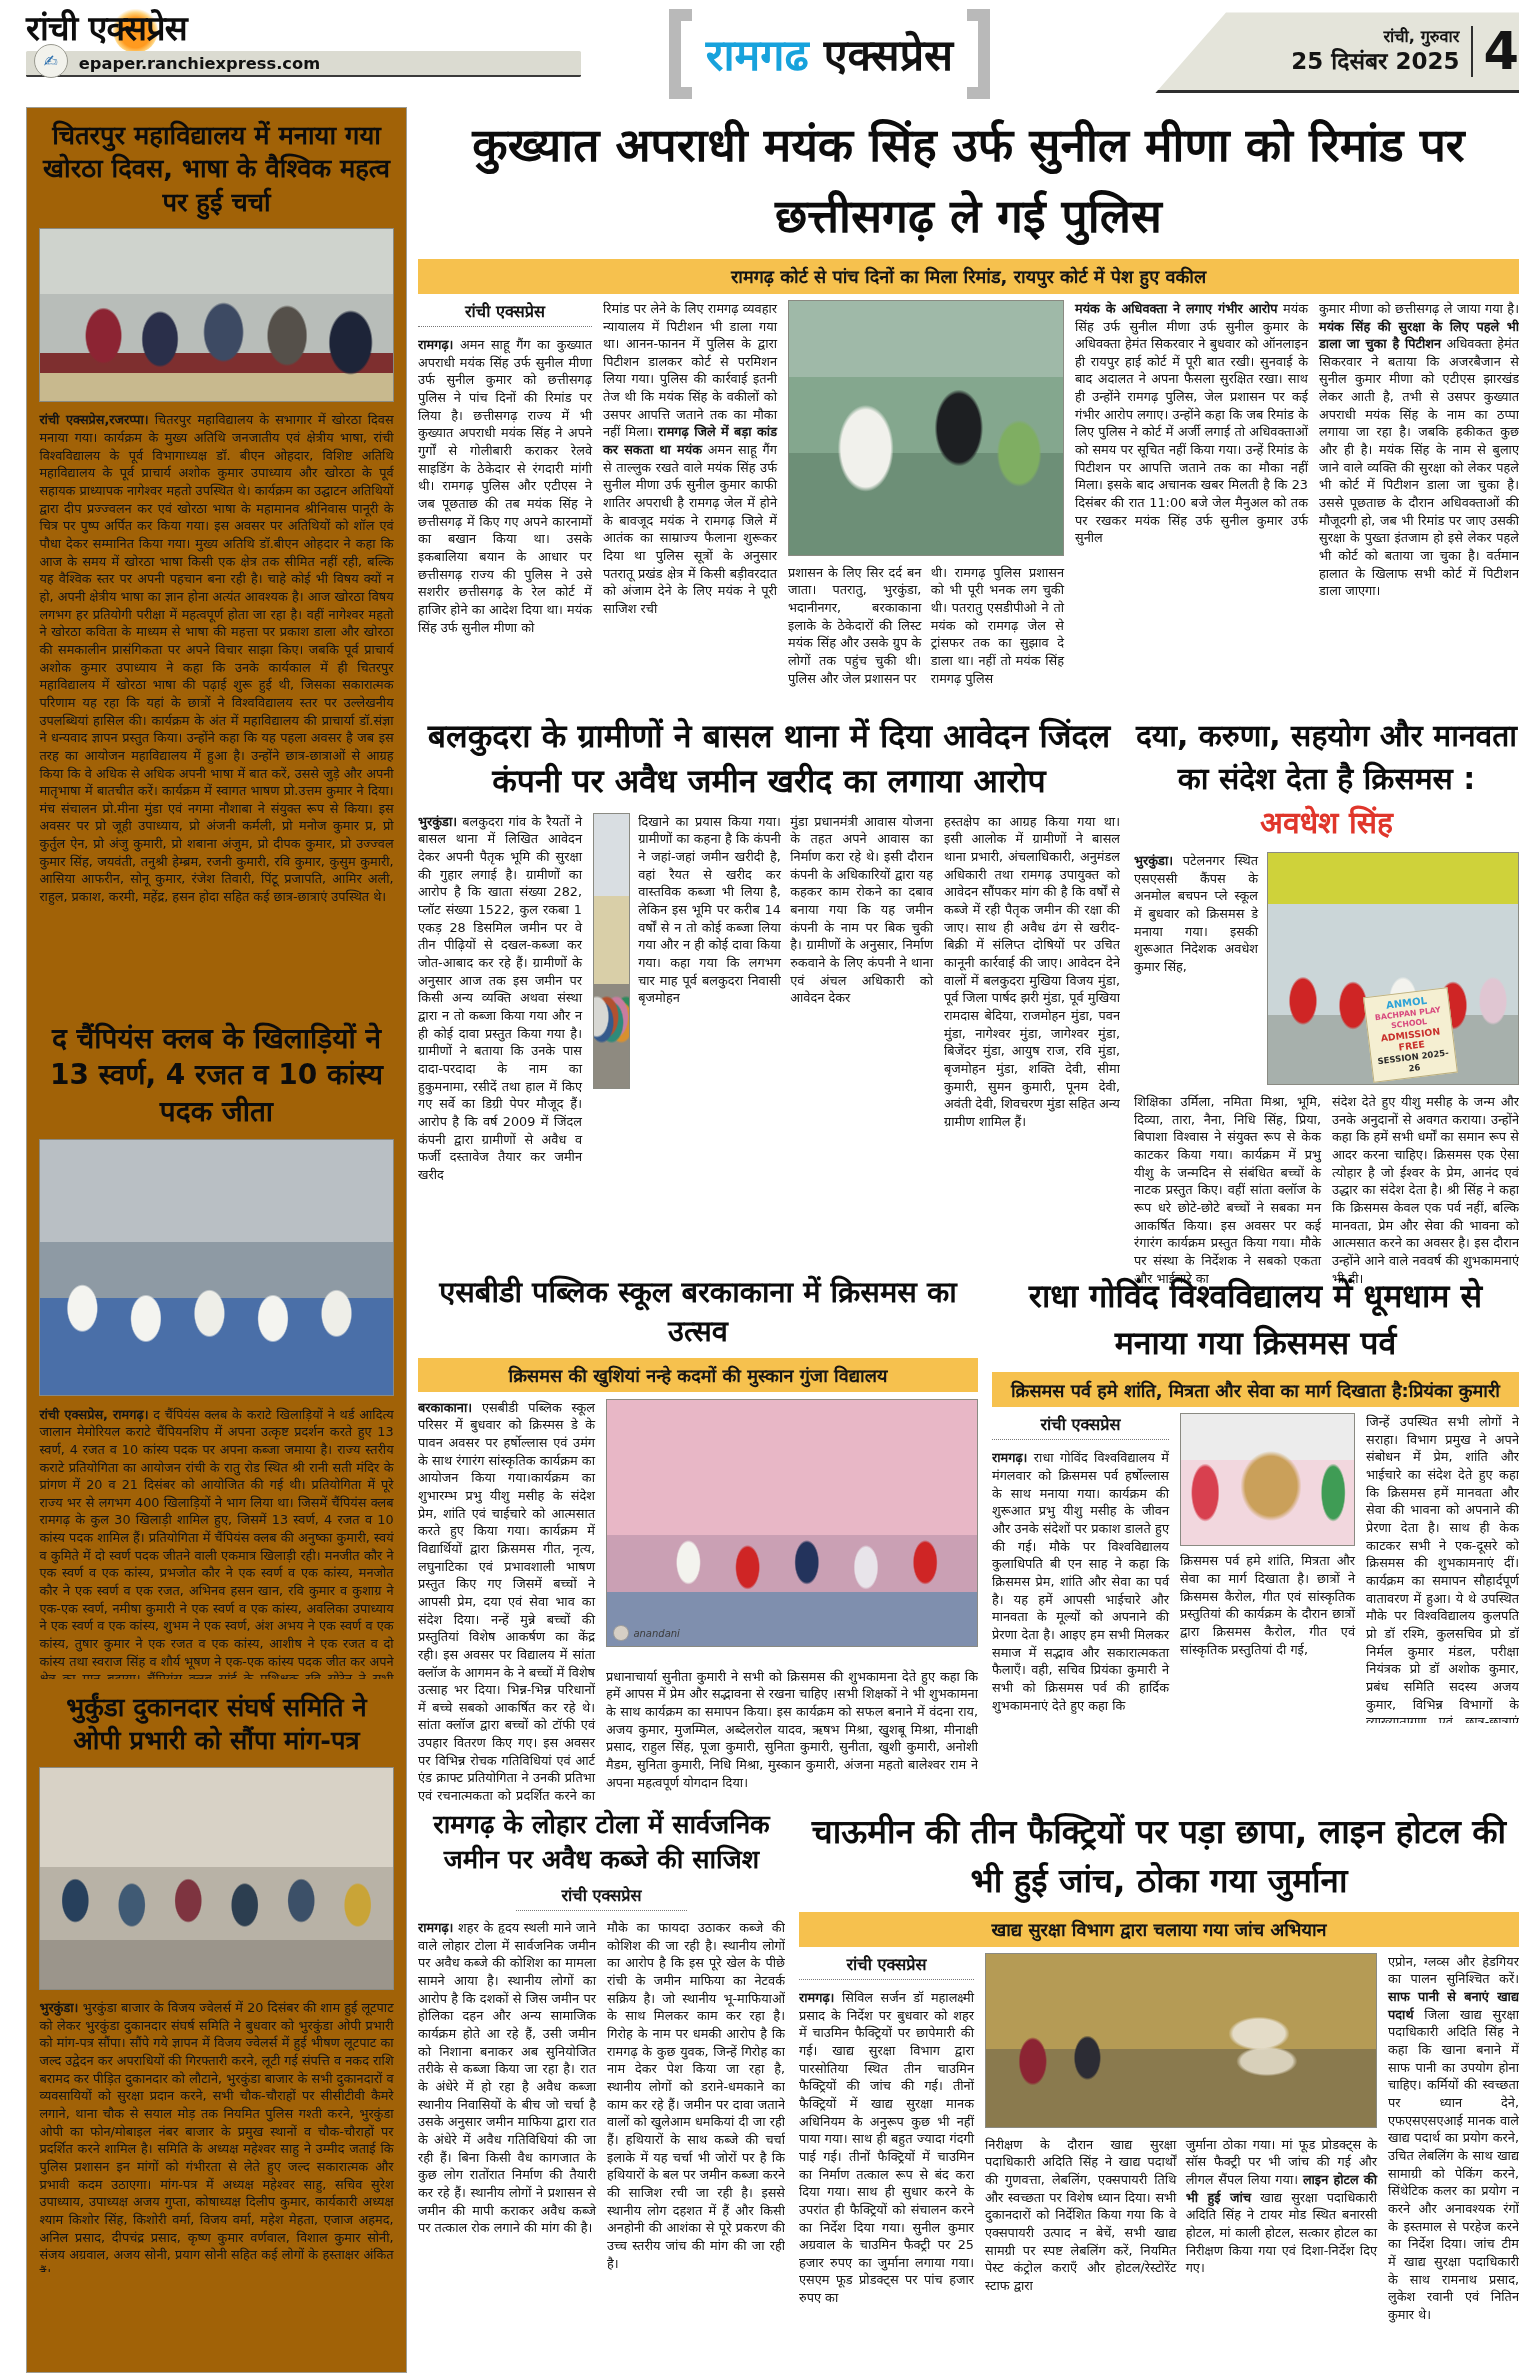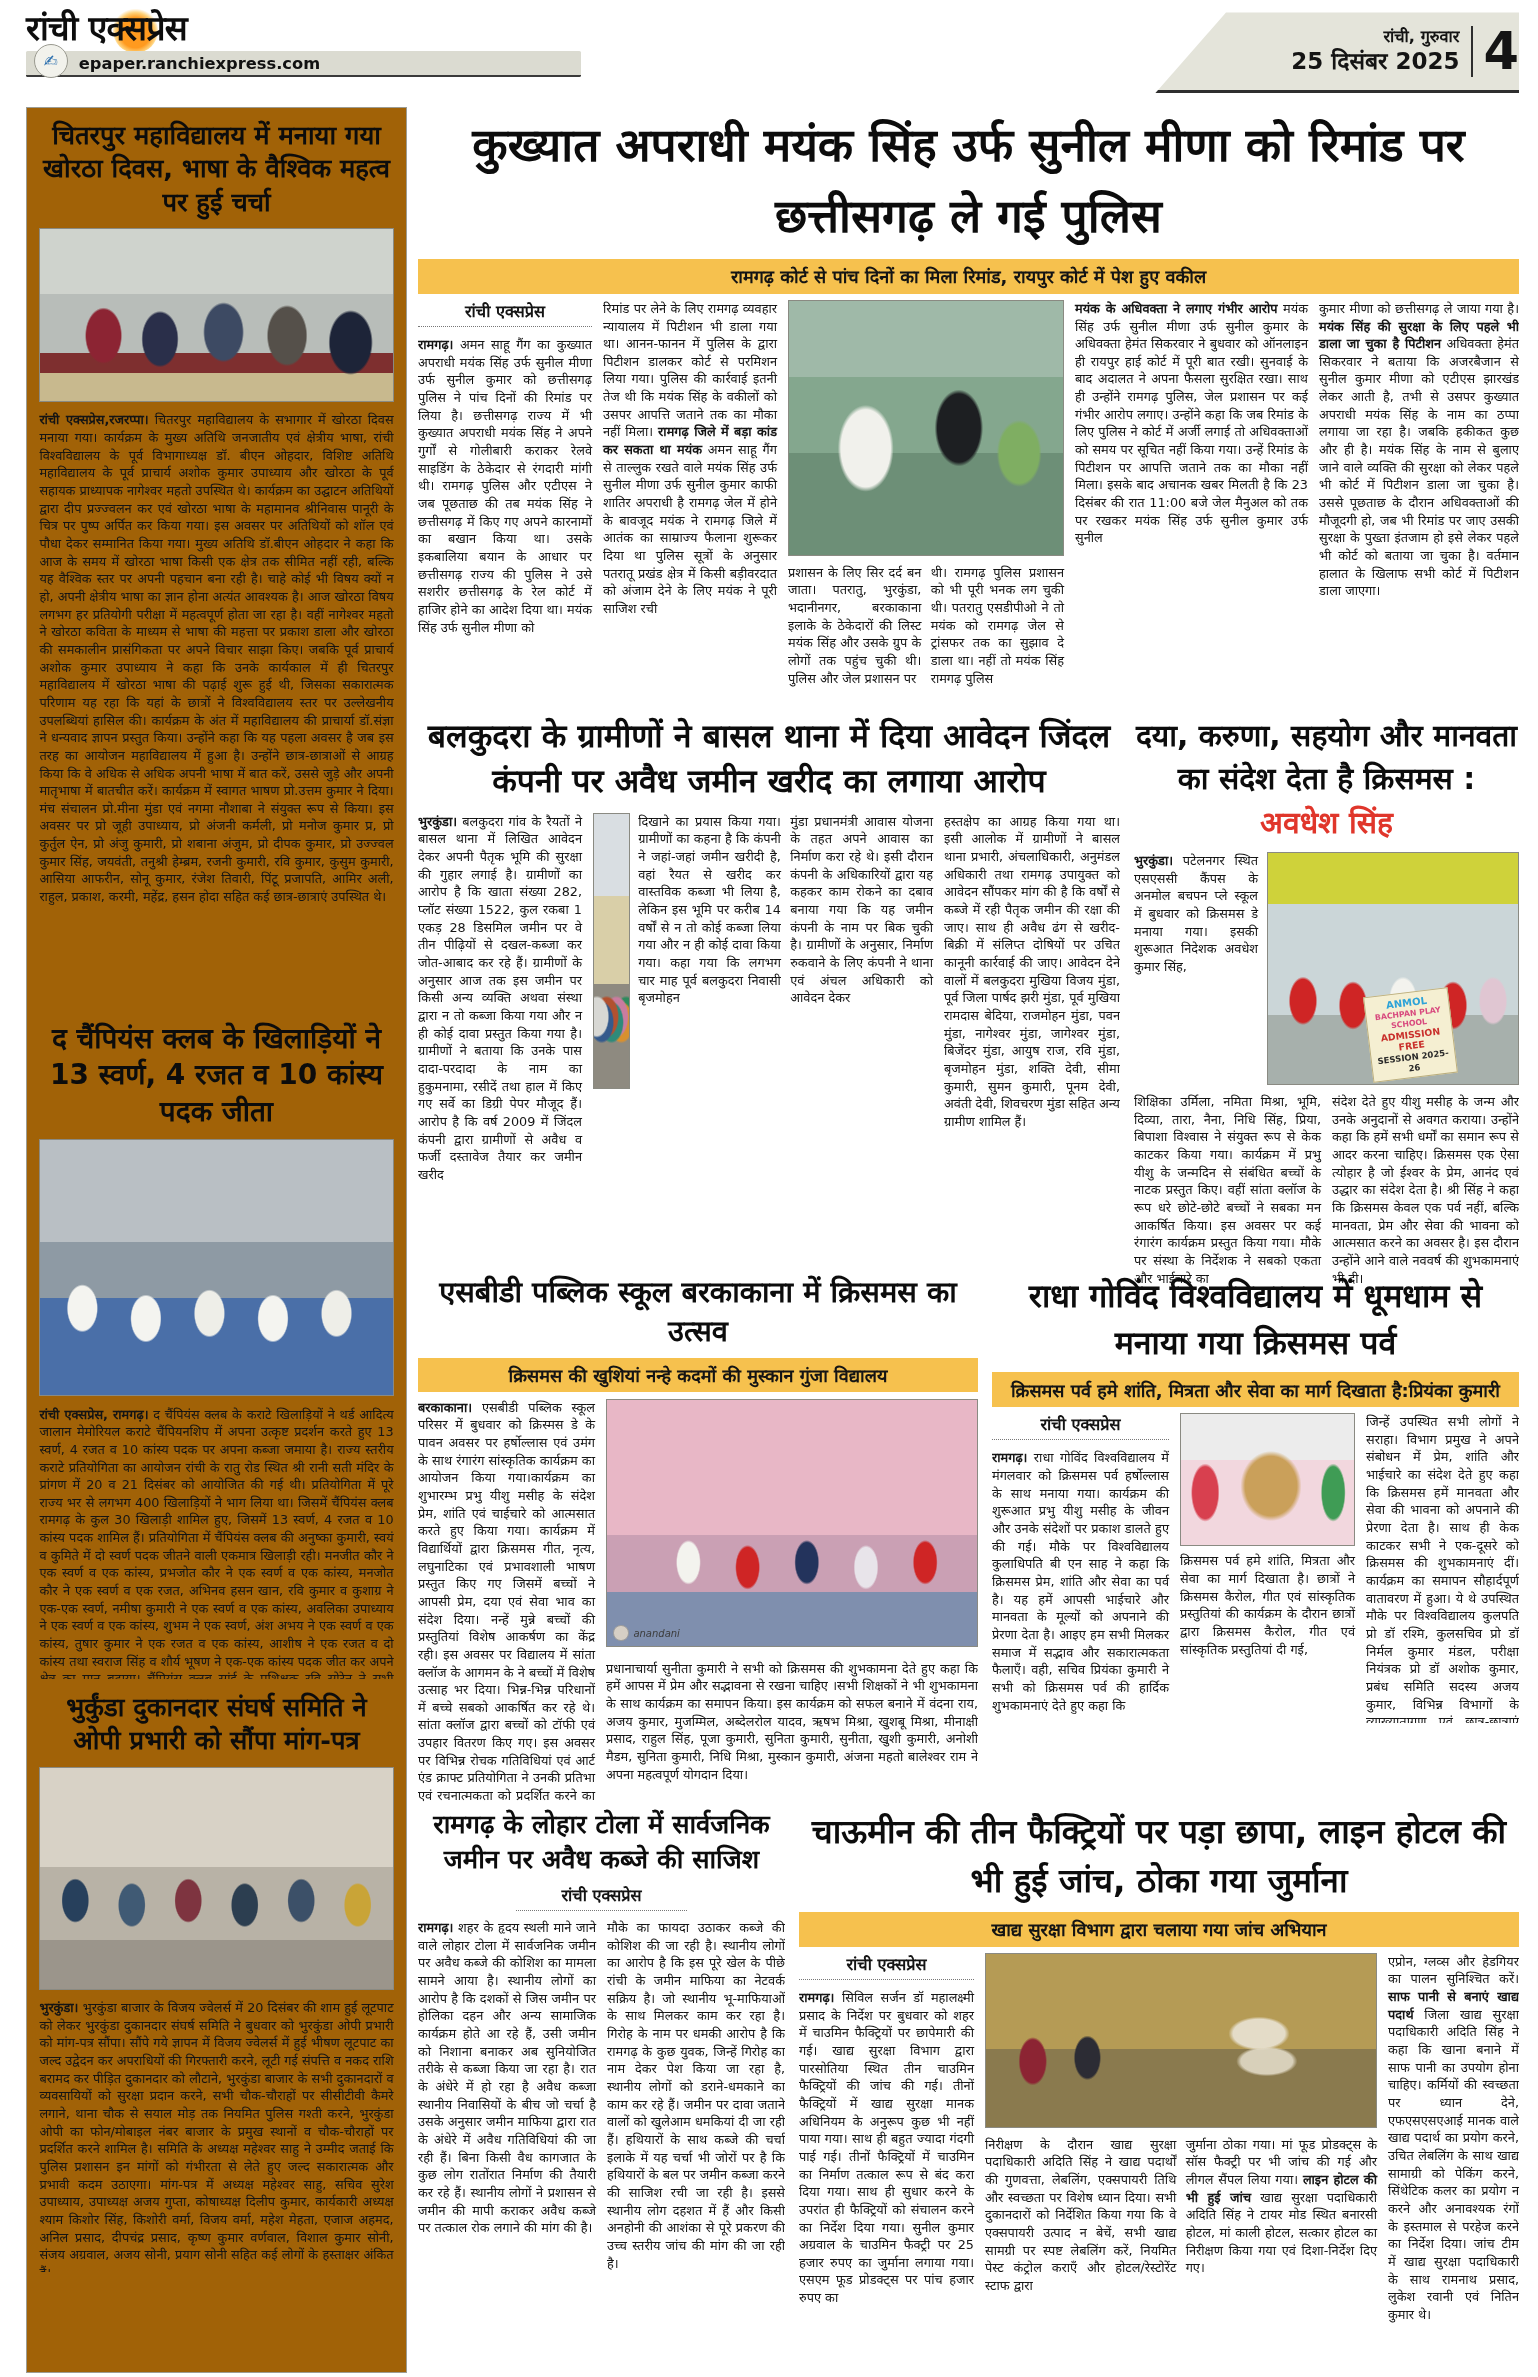--- a/index.html
+++ b/index.html
@@ -143,21 +143,21 @@
   .daya-top { display:flex; gap:9.3px; margin-top:7.8px; }
   .daya-top .d1 { flex:0 0 124px; }
   .daya-top .dph { flex:1; }
   .daya-bottom { display:flex; gap:11px; margin-top:7.8px; height:202px; }
   .daya-bottom > div { flex:1; }
 
   .row3 { display:grid; grid-template-columns:560px 1fr; gap:14px; margin-top:12.4px; height:521px; }
   .hl-sbd { font-size:29px; line-height:1.35; }
   .sbd-cols { height:403px; }
   .sbd-cols .s1 { flex:0 0 177px; }
-  .sbd-cols .s2 { flex:1; display:flex; flex-direction:column; gap:13px; }
+  .sbd-cols .s2 { flex:1; display:flex; flex-direction:column; gap:21px; }
   .hl-radha { font-size:32px; line-height:1.45; }
   .radha-cols { height:310px; }
   .radha-cols .r1 { flex:0 0 177px; }
   .radha-cols .r2 { flex:0 0 175px; display:flex; flex-direction:column; gap:6.2px; }
   .radha-cols .r3 { flex:1; }
 
   .row4 { display:grid; grid-template-columns:367px 1fr; gap:14px; margin-top:12.4px; height:566px; }
   .hl-lohar { font-size:25.6px; line-height:1.4; }
   .lohar-cols { margin-top:7.8px; height:450px; }
   .lohar-cols > div { flex:1; }
@@ -174,20 +174,27 @@
 
   <header class="hdr">
     <div class="logo-wrap">
       <div class="logo-sun"></div>
       <div class="logo-text">रांची एक्सप्रेस</div>
     </div>
     <div class="url-bar">
       <div class="pen-circle">✍</div>
       <span class="url-text">epaper.ranchiexpress.com</span>
     </div>
+    <div class="masthead">
+      <div class="brk brk-l"></div>
+      <div class="masthead-text">
+        <span class="w1">रामगढ</span><span class="w2"> एक्सप्रेस</span>
+      </div>
+      <div class="brk brk-r"></div>
+    </div>
     <div class="date-plate">
       <div class="date-lines">
         <div class="date-city">रांची, गुरुवार</div>
         <div class="date-str">25 दिसंबर 2025</div>
       </div>
       <div class="page-num">4</div>
     </div>
   </header>
 
   <div class="content">

